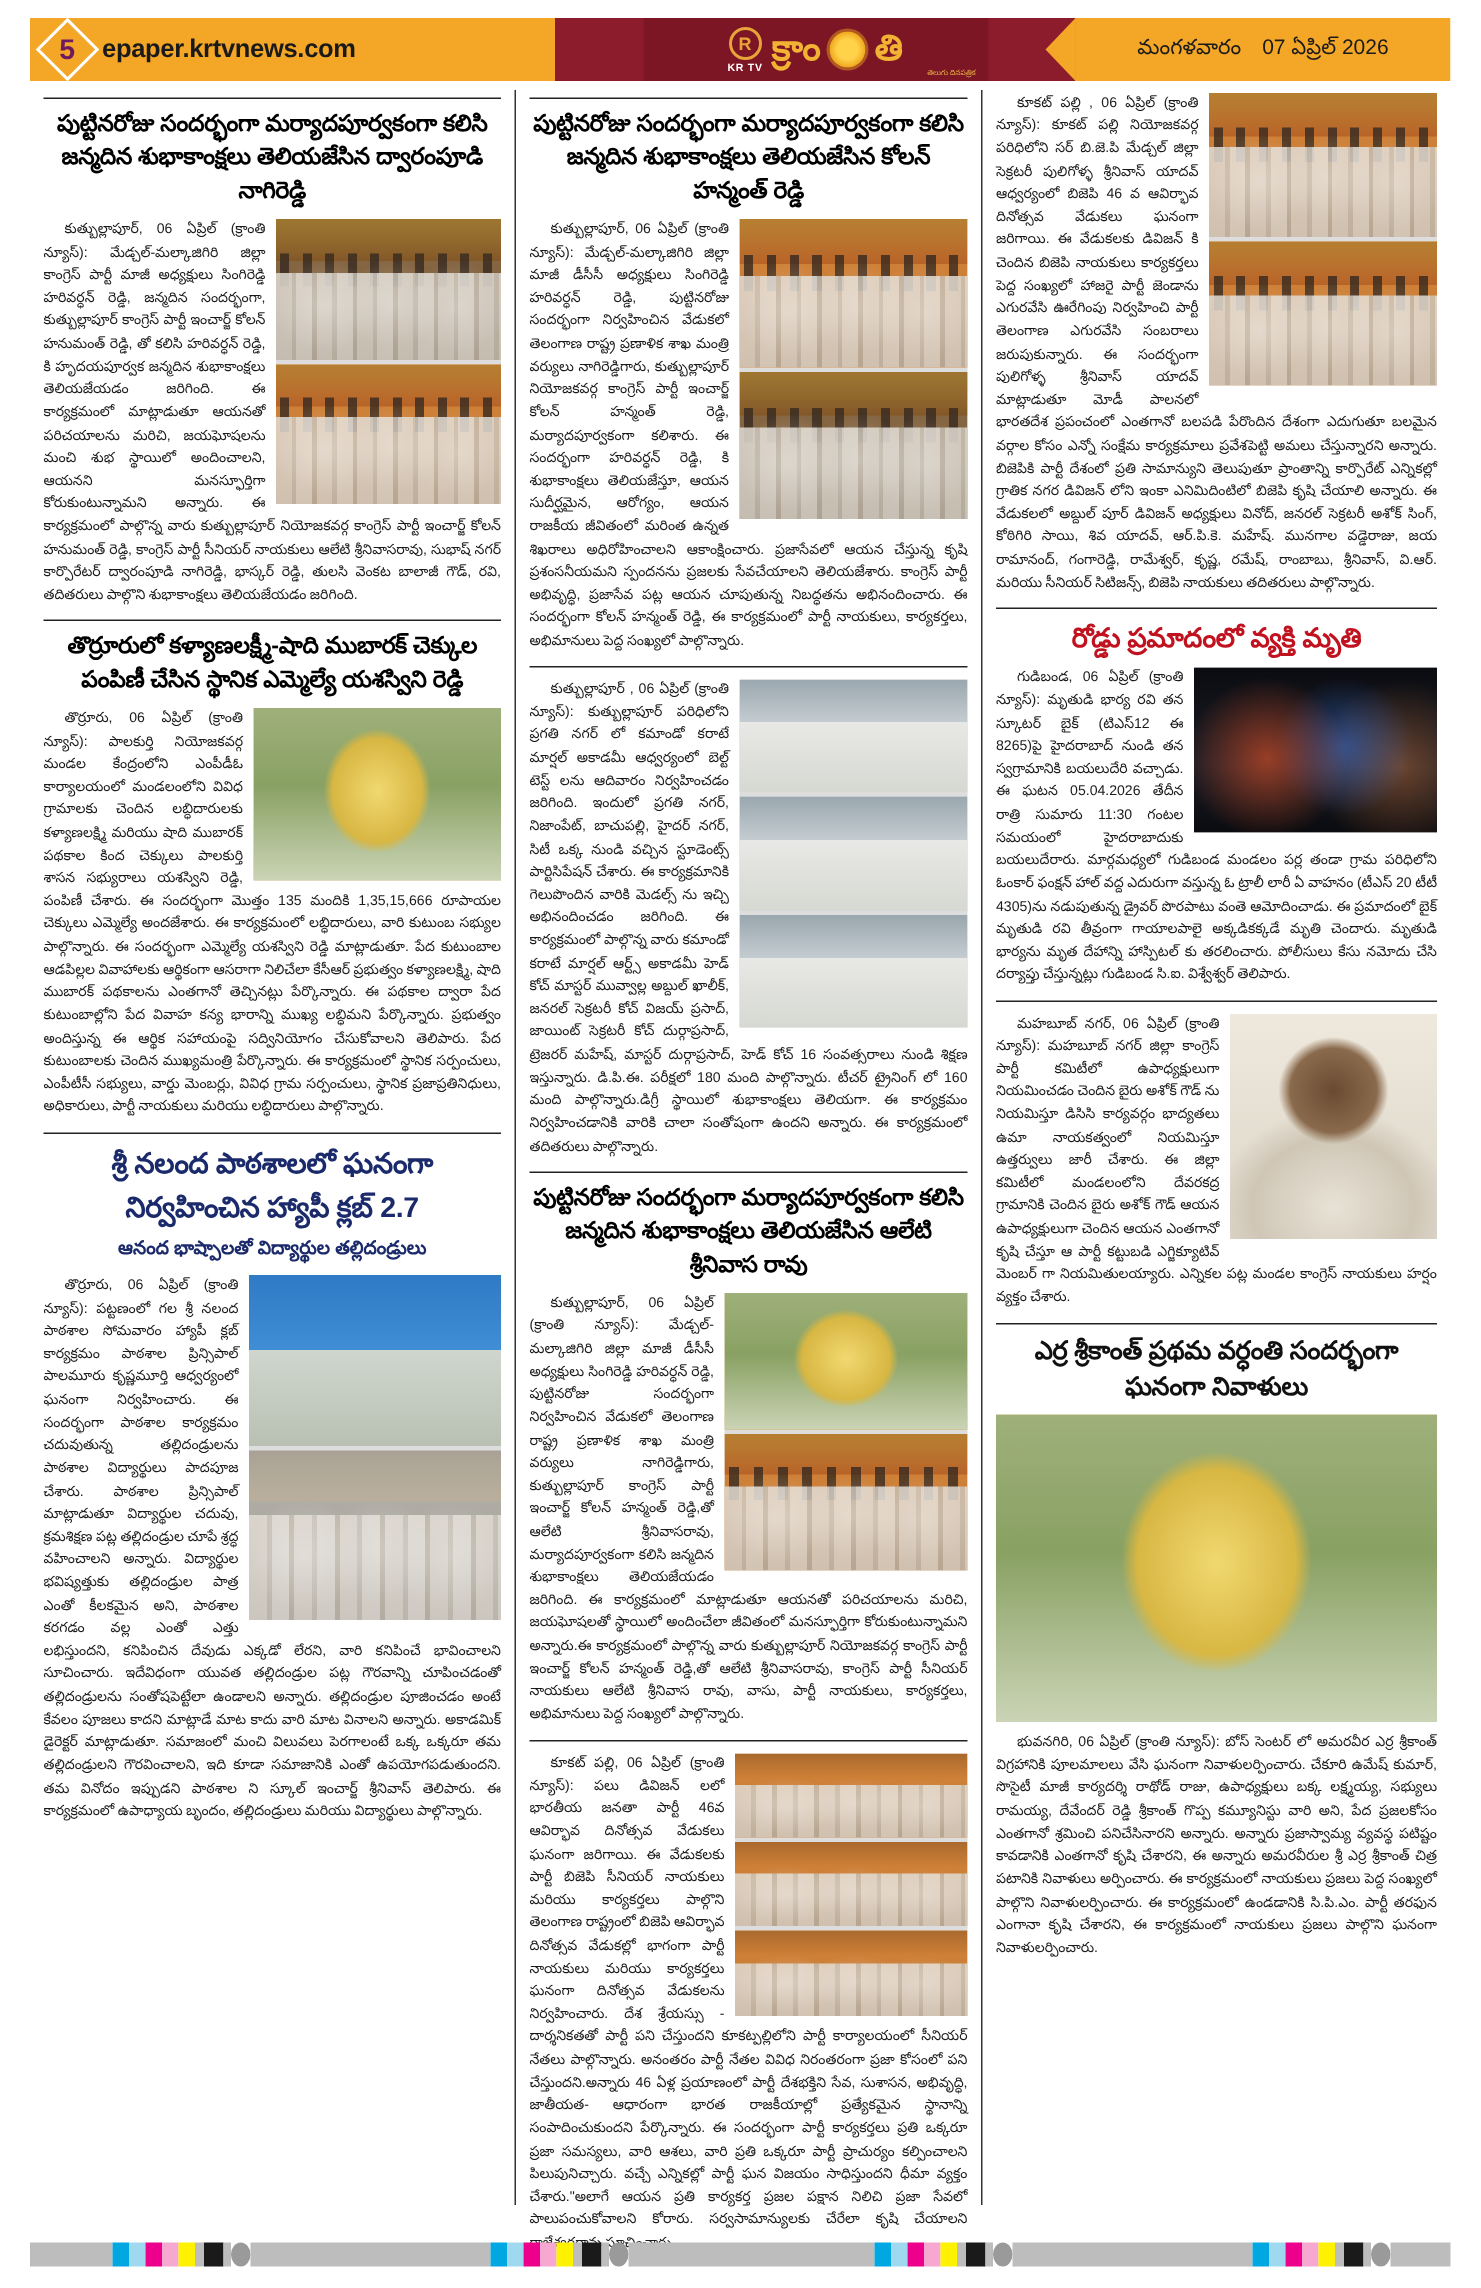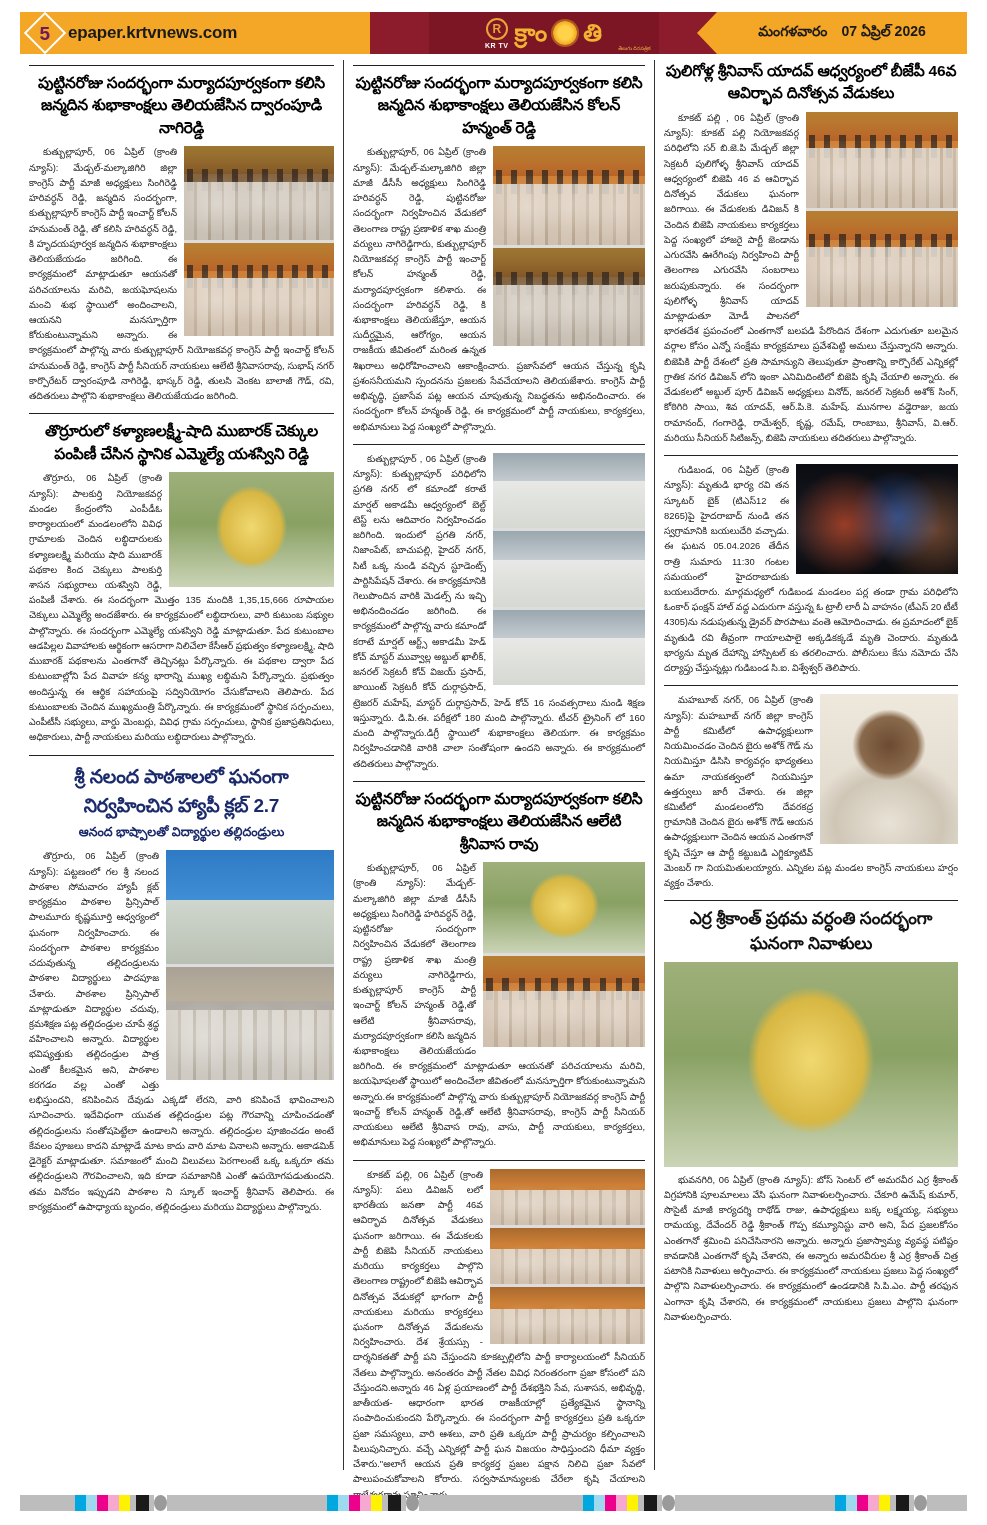--- a/index.html
+++ b/index.html
@@ -123,21 +123,21 @@
   .mh-right::before {
     content: "";
     position: absolute;
     left: -20px; top: 0;
     width: 0; height: 0;
     border-top: 21px solid transparent;
     border-bottom: 21px solid transparent;
     border-right: 20px solid #f4a626;
   }
   .mh-date {
-    font-size: 14px; font-weight: bold; color: #1a1a1a;
+    font-size: 14px; font-weight: normal; color: #1a1a1a;
     white-space: nowrap;
   }
   .mh-date .day { margin-right: 14px; }
 
   
   .columns {
     display: flex;
     margin-top: 6px;
     height: 1410px;
   }
@@ -463,21 +463,20 @@
           <p>కూకట్ పల్లి, 06 ఏప్రిల్ (క్రాంతి న్యూస్): పలు డివిజన్ లలో భారతీయ జనతా పార్టీ 46వ ఆవిర్భావ దినోత్సవ వేడుకలు ఘనంగా జరిగాయి. ఈ వేడుకలకు పార్టీ బిజెపి సీనియర్ నాయకులు మరియు కార్యకర్తలు పాల్గొని తెలంగాణ రాష్ట్రంలో బిజెపి ఆవిర్భావ దినోత్సవ వేడుకల్లో భాగంగా పార్టీ నాయకులు మరియు కార్యకర్తలు ఘనంగా దినోత్సవ వేడుకలను నిర్వహించారు. దేశ శ్రేయస్సు - దార్శనికతతో పార్టీ పని చేస్తుందని కూకట్పల్లిలోని పార్టీ కార్యాలయంలో సీనియర్ నేతలు పాల్గొన్నారు. అనంతరం పార్టీ నేతల వివిధ నిరంతరంగా ప్రజా కోసంలో పని చేస్తుందని.అన్నారు 46 ఏళ్ల ప్రయాణంలో పార్టీ దేశభక్తిని సేవ, సుశాసన, అభివృద్ధి, జాతీయత- ఆధారంగా భారత రాజకీయాల్లో ప్రత్యేకమైన స్థానాన్ని సంపాదించుకుందని పేర్కొన్నారు. ఈ సందర్భంగా పార్టీ కార్యకర్తలు ప్రతి ఒక్కరూ ప్రజా సమస్యలు, వారి ఆశలు, వారి ప్రతి ఒక్కరూ పార్టీ ప్రాచుర్యం కల్పించాలని పిలుపునిచ్చారు. వచ్చే ఎన్నికల్లో పార్టీ ఘన విజయం సాధిస్తుందని ధీమా వ్యక్తం చేశారు."అలాగే ఆయన ప్రతి కార్యకర్త ప్రజల పక్షాన నిలిచి ప్రజా సేవలో పాలుపంచుకోవాలని కోరారు. సర్వసామాన్యులకు చేరేలా కృషి చేయాలని రాజేశ్వరరావు సూచించారు.</p>
         </div>
         <div class="clear"></div>
       </div>
 
     </div>
 
     <div class="col col-3">
 
       <div class="article">
-        <h2 class="headline">పులిగోళ్ల శ్రీనివాస్ యాదవ్ ఆధ్వర్యంలో బీజేపీ 46వ ఆవిర్భావ దినోత్సవ వేడుకలు</h2>
         <div class="fig fig-right" style="width:152px">
           <div class="photo-grid pg-2r" style="height:195px">
             <div class="photo saffron">
                 <div class="p-sky"></div>
                 <div class="p-heads"></div>
                 <div class="p-crowd"></div>
               </div>
             <div class="photo saffron">
                 <div class="p-sky"></div>
                 <div class="p-heads"></div>
@@ -486,20 +485,21 @@
           </div>
         </div>
         <div class="body-text">
           <p>కూకట్ పల్లి , 06 ఏప్రిల్ (క్రాంతి న్యూస్): కూకట్ పల్లి నియోజకవర్గ పరిధిలోని సర్ బి.జె.పి మేడ్చల్ జిల్లా సెక్రటరీ పులిగోళ్ళ శ్రీనివాస్ యాదవ్ ఆధ్వర్యంలో బిజెపి 46 వ ఆవిర్భావ దినోత్సవ వేడుకలు ఘనంగా జరిగాయి. ఈ వేడుకలకు డివిజన్ కి చెందిన బిజెపి నాయకులు కార్యకర్తలు పెద్ద సంఖ్యలో హాజరై పార్టీ జెండాను ఎగురవేసి ఊరేగింపు నిర్వహించి పార్టీ తెలంగాణ ఎగురవేసి సంబరాలు జరుపుకున్నారు. ఈ సందర్భంగా పులిగోళ్ళ శ్రీనివాస్ యాదవ్ మాట్లాడుతూ మోడీ పాలనలో భారతదేశ ప్రపంచంలో ఎంతగానో బలపడి పేరొందిన దేశంగా ఎదుగుతూ బలమైన వర్గాల కోసం ఎన్నో సంక్షేమ కార్యక్రమాలు ప్రవేశపెట్టి అమలు చేస్తున్నారని అన్నారు. బిజెపికి పార్టీ దేశంలో ప్రతి సామాన్యుని తెలుపుతూ ప్రాంతాన్ని కార్పొరేట్ ఎన్నికల్లో గ్రాతిక నగర డివిజన్ లోని ఇంకా ఎనిమిదింటిలో బిజెపి కృషి చేయాలి అన్నారు. ఈ వేడుకలలో అబ్దుల్ పూర్ డివిజన్ అధ్యక్షులు వినోద్, జనరల్ సెక్రటరీ అశోక్ సింగ్, కోఠిగిరి సాయి, శివ యాదవ్, ఆర్.పి.కె. మహేష్. మునగాల వడ్డెరాజు, జయ రామానంద్, గంగారెడ్డి, రామేశ్వర్, కృష్ణ, రమేష్, రాంబాబు, శ్రీనివాస్, వి.ఆర్. మరియు సీనియర్ సిటిజన్స్, బిజెపి నాయకులు తదితరులు పాల్గొన్నారు.</p>
         </div>
         <div class="clear"></div>
       </div>
 
       <div class="article">
         <div class="rule-top"></div>
+        <h2 class="headline red">రోడ్డు ప్రమాదంలో వ్యక్తి మృతి</h2>
         <div class="fig fig-right" style="width:162px">
           <div class="photo night" style="height:110px"></div>
         </div>
         <div class="body-text">
           <p>గుడిబండ, 06 ఏప్రిల్ (క్రాంతి న్యూస్): మృతుడి భార్య రవి తన స్కూటర్ బైక్ (టిఎస్12 ఈ 8265)పై హైదరాబాద్ నుండి తన స్వగ్రామానికి బయలుదేరి వచ్చాడు. ఈ ఘటన 05.04.2026 తేదీన రాత్రి సుమారు 11:30 గంటల సమయంలో హైదరాబాదుకు బయలుదేరారు. మార్గమధ్యలో గుడిబండ మండలం పర్ల తండా గ్రామ పరిధిలోని ఓంకార్ ఫంక్షన్ హాల్ వద్ద ఎదురుగా వస్తున్న ఓ ట్రాలీ లారీ ఏ వాహనం (టీఎస్ 20 టీటీ 4305)ను నడుపుతున్న డ్రైవర్ పొరపాటు వంతె ఆమోదించాడు. ఈ ప్రమాదంలో బైక్ మృతుడి రవి తీవ్రంగా గాయాలపాలై అక్కడికక్కడే మృతి చెందారు. మృతుడి భార్యను మృత దేహాన్ని హాస్పిటల్ కు తరలించారు. పోలీసులు కేసు నమోదు చేసి దర్యాప్తు చేస్తున్నట్లు గుడిబండ సి.ఐ. విశ్వేశ్వర్ తెలిపారు.</p>
         </div>
         <div class="clear"></div>
       </div>
 
       <div class="article">

